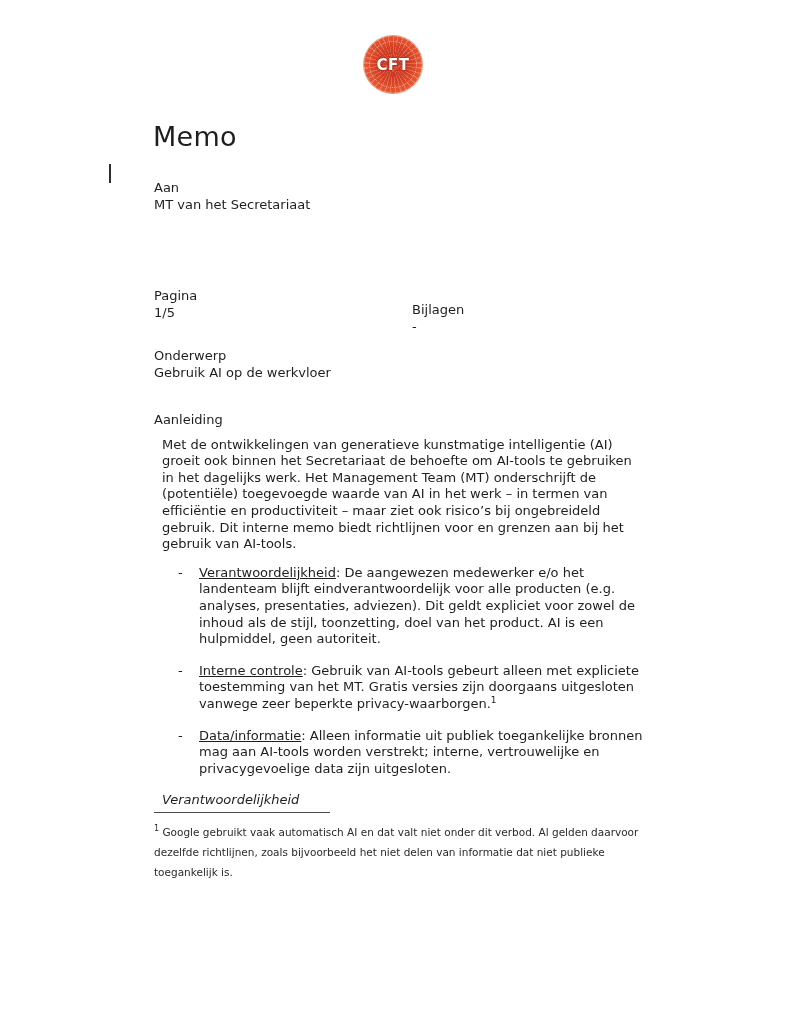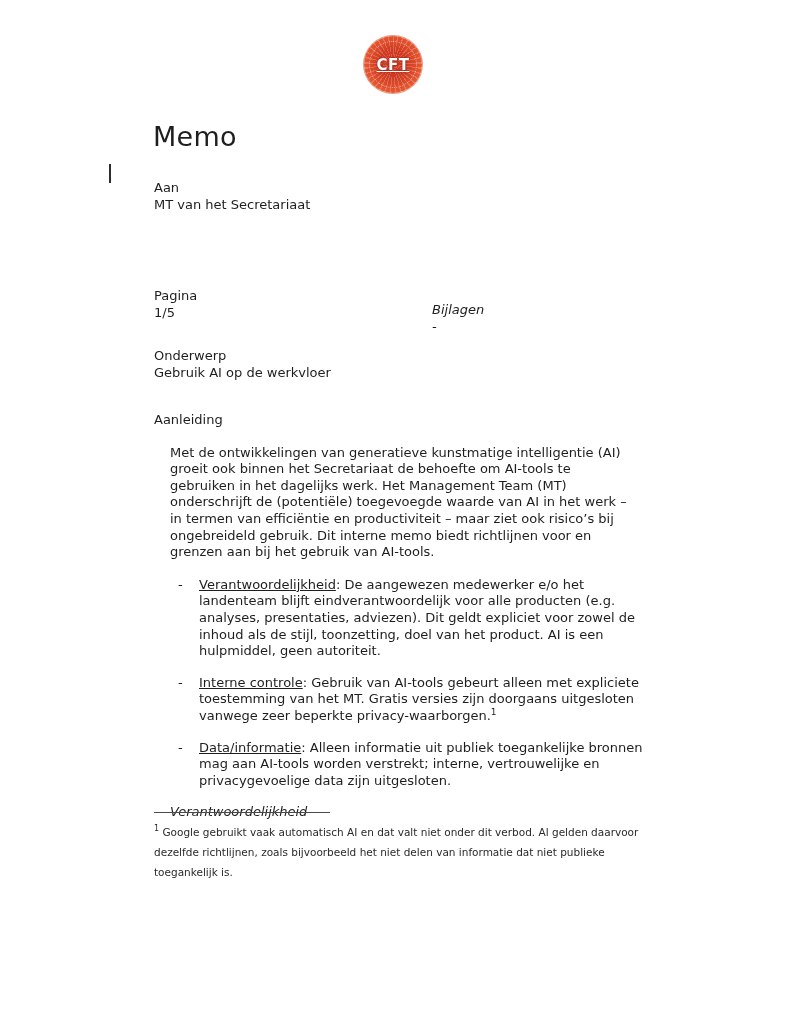--- a/index.html
+++ b/index.html
@@ -39,21 +39,20 @@
     border-radius: 50%;
     border: 1px dotted rgba(255,255,255,0.55);
   }
   .logo-text {
     position: relative;
     color: #ffffff;
     font-weight: bold;
     font-size: 15px;
     letter-spacing: 0.5px;
     text-shadow: 0 0 2px rgba(130,20,10,0.9), 0 0 1px rgba(130,20,10,0.9);
-    text-decoration: underline;
   }
 
   
   .title {
     position: absolute;
     left: 153px;
     top: 121px;
     margin: 0;
     font-size: 27px;
     font-weight: 400;
@@ -66,33 +65,33 @@
     left: 109px;
     top: 164px;
     width: 2px;
     height: 19px;
     background: #2e2e2e;
   }
 
   .small-block { font-size: 13px; line-height: 16.5px; }
   .recipient   { position: absolute; left: 154px; top: 180px; }
   .meta-pagina { position: absolute; left: 154px; top: 288px; }
-  .meta-bijlagen { position: absolute; left: 432px; top: 302px; font-style: italic; }
+  .meta-bijlagen { position: absolute; left: 412px; top: 302px; }
   .meta-onderwerp { position: absolute; left: 154px; top: 348px; }
 
   
   .content {
     position: absolute;
     left: 154px;
     top: 412px;
     width: 495px;
     font-size: 13px;
     line-height: 16.6px;
   }
-  .content p { margin: 16px; }
+  .content p { margin: 8px; }
   .h { font-size: 13px; font-weight: normal; margin: 0; }
   .h.gap-top { margin-top: 13px; }
   .bullets { margin-top: 12px; }
   .bullet { position: relative; padding-left: 45px; margin-bottom: 15px; }
   .bullet .marker { position: absolute; left: 24px; top: 0; }
   .term { text-decoration: underline; }
   .fn-ref { font-size: 9px; line-height: 0; }
   .italic-sub { font-style: italic; margin-top: 15px !important; }
   .h.nadere { margin-top: 1px; }
 

